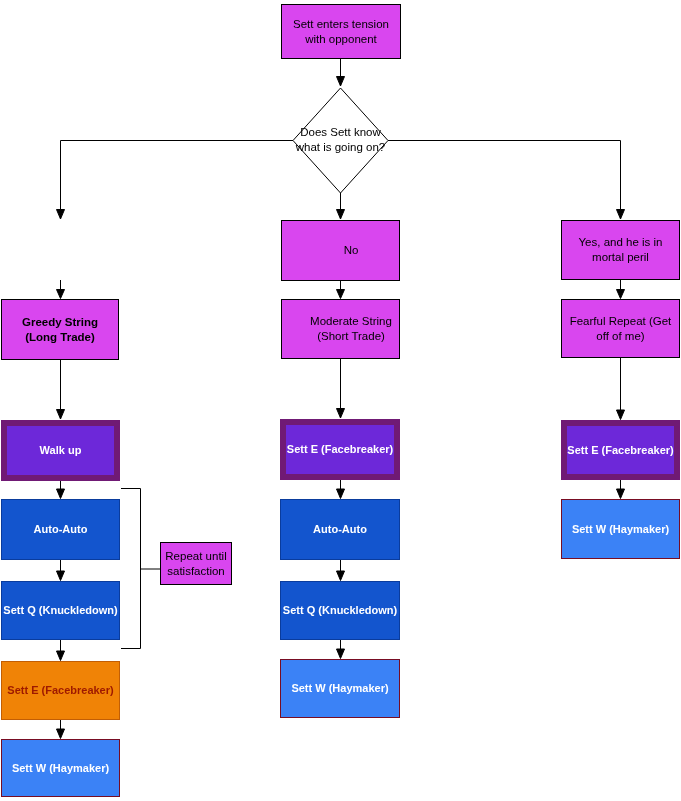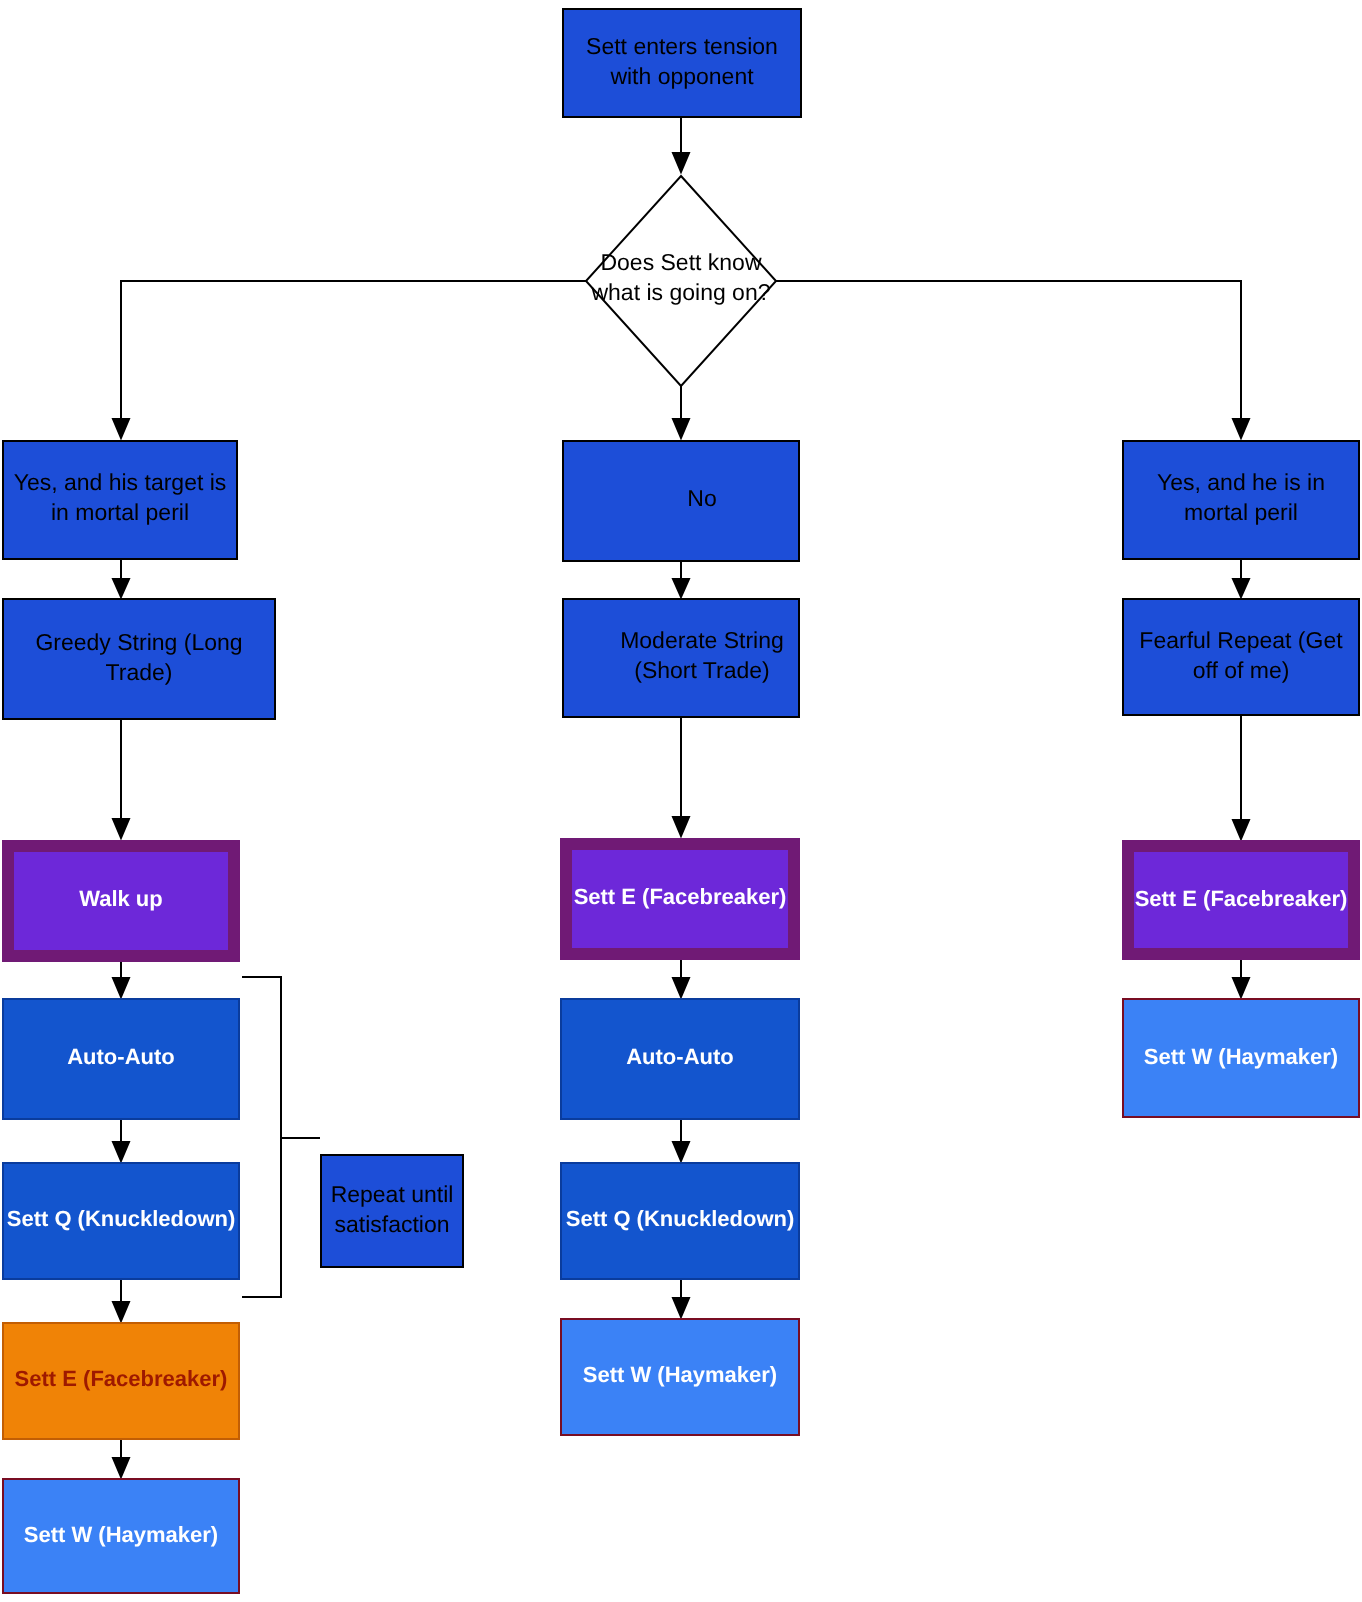--- a/index.html
+++ b/index.html
@@ -23,21 +23,21 @@
     position: absolute;
     box-sizing: border-box;
     display: flex;
     align-items: center;
     justify-content: center;
     text-align: center;
     padding: 0 3px;
     line-height: 1.3;
   }
   .plain {
-    background: #1d4ed8;
+    background: #d946ef;
     border: 1px solid #000000;
     color: #000000;
     font-size: 11.5px;
   }
   .diamond-label {
     position: absolute;
     box-sizing: border-box;
     display: flex;
     align-items: center;
     justify-content: center;
@@ -110,28 +110,27 @@
     <polygon class="arrow" points="616.5,489 624.5,489 620.5,498.5"></polygon>
 
     <path d="M121 488.5 L140.5 488.5 L140.5 648.5 L121 648.5"></path>
     <path d="M140.5 569 L160 569"></path>
   </svg>
 
   <div class="node plain" style="left:281px; top:4px; width:120px; height:55px;">Sett enters tension with opponent</div>
 
   <div class="diamond-label" style="left:288px; top:114px; width:105px; height:52px;">Does Sett know what is going on?</div>
 
-  <div class="node plain" style="left:1px; top:220px; width:118px; height:60px;">Yes, and his target is in mortal peril</div>
-  <div class="node plain" style="left:1px; top:299px; width:137px; height:61px;">Greedy String (Long Trade)</div>
+  <div class="node plain" style="left:1px; top:299px; width:118px; height:61px;font-weight:bold;">Greedy String (Long Trade)</div>
   <div class="node step green" style="left:1px; top:420px; width:119px; height:61px;">Walk up</div>
   <div class="node step blue" style="left:1px; top:499px; width:119px; height:61px;">Auto-Auto</div>
   <div class="node step blue" style="left:1px; top:581px; width:119px; height:59px;">Sett Q (Knuckledown)</div>
   <div class="node step orange" style="left:1px; top:661px; width:119px; height:59px;">Sett E (Facebreaker)</div>
   <div class="node step red" style="left:1px; top:739px; width:119px; height:58px;">Sett W (Haymaker)</div>
-  <div class="node plain" style="left:160px; top:542px; width:72px; height:57px;margin-top:35px;">Repeat until satisfaction</div>
+  <div class="node plain" style="left:160px; top:542px; width:72px; height:43px;">Repeat until satisfaction</div>
 
   <div class="node plain" style="left:281px; top:220px; width:119px; height:61px;padding-left:24px;">No</div>
   <div class="node plain" style="left:281px; top:299px; width:119px; height:60px;padding-left:24px;">Moderate String (Short Trade)</div>
   <div class="node step green" style="left:280px; top:419px; width:120px; height:61px;">Sett E (Facebreaker)</div>
   <div class="node step blue" style="left:280px; top:499px; width:120px; height:61px;">Auto-Auto</div>
   <div class="node step blue" style="left:280px; top:581px; width:120px; height:59px;">Sett Q (Knuckledown)</div>
   <div class="node step red" style="left:280px; top:659px; width:120px; height:59px;">Sett W (Haymaker)</div>
 
   <div class="node plain" style="left:561px; top:220px; width:119px; height:60px;">Yes, and he is in mortal peril</div>
   <div class="node plain" style="left:561px; top:299px; width:119px; height:59px;">Fearful Repeat (Get off of me)</div>

